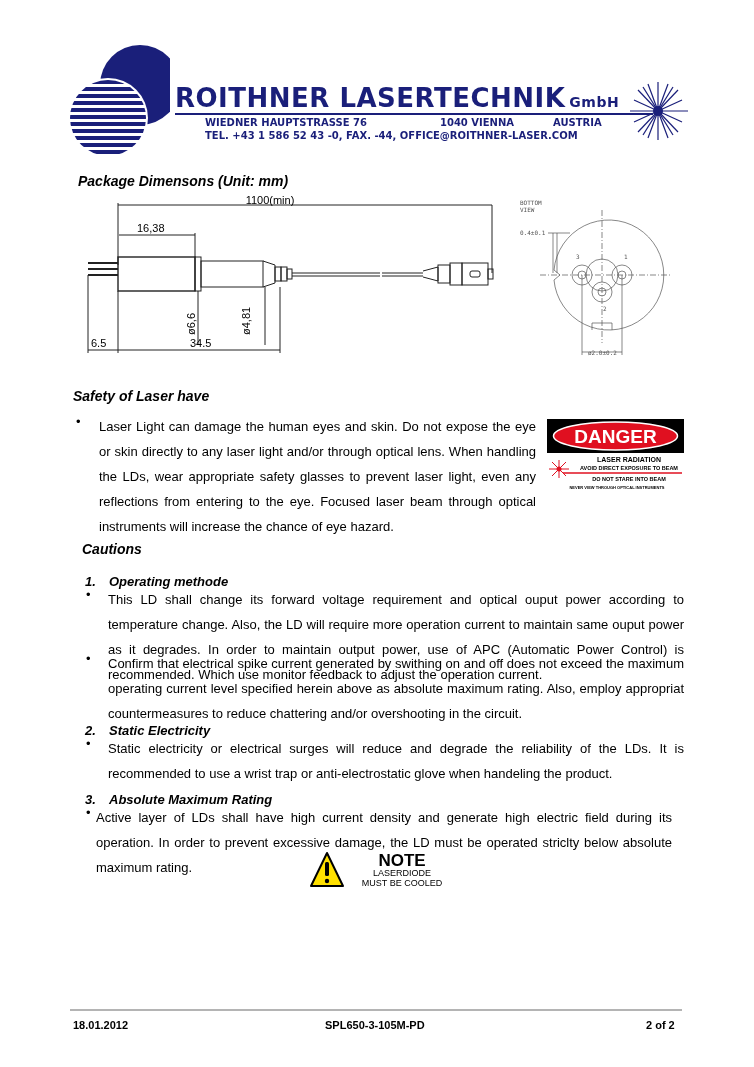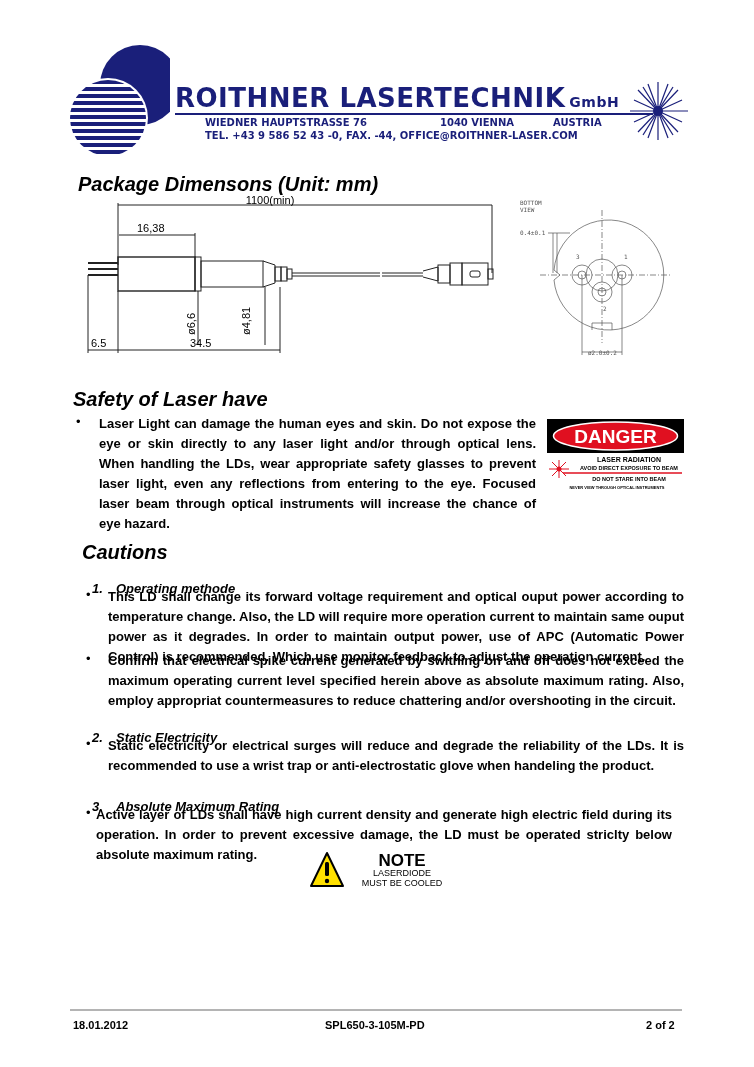--- a/index.html
+++ b/index.html
@@ -11,24 +11,24 @@
            font-weight:bold; font-size:26px; letter-spacing:0.5px; white-space:nowrap; }
   .brand .gmbh { font-size:14px; margin-left:4px; }
   .brand-rule { left:175px; top:113px; width:478px; height:1.5px; background:#1a1f7a; }
   .addr { color:#1a1f7a; font-family:"DejaVu Sans", sans-serif; font-weight:bold;
           font-size:10px; white-space:nowrap; }
   .addr1 { left:205px; top:117px; width:400px; }
   .addr1 span { position:absolute; top:0; }
   .addr2 { left:205px; top:130px; }
   .star { left:630px; top:70px; }
 
-  h2 { margin:0; font-size:20px; font-style:italic; font-weight:bold; white-space:nowrap; }
-  h3 { margin:15px; font-size:13px; font-style:italic; font-weight:bold; white-space:nowrap; }
+  h2 { margin:0; font-size:14px; font-style:italic; font-weight:bold; white-space:nowrap; }
+  h3 { margin:8px; font-size:13px; font-style:italic; font-weight:bold; white-space:nowrap; }
   .num { display:inline-block; width:24px; }
-  .para { font-size:13px; line-height:20px; text-align:justify;font-weight:bold; }
+  .para { font-size:13px; line-height:25px; text-align:justify; }
   .bullet { position:absolute; font-size:13px; }
   .drawing { left:80px; top:195px; }
   .bottomview { left:520px; top:195px; }
   .danger { left:547px; top:419px; width:137px; height:75px; }
   .note { left:310px; top:850px; }
   .footer-rule { left:70px; top:1009px; width:612px; height:2px; background:#b4b4b4; }
   .footer { top:1019px; font-size:11px;font-weight:bold; }
 </style>
 </head>
 <body>
@@ -56,21 +56,21 @@
   </g>
 </svg>
 
 <div class="abs brand"><span>ROITHNER LASERTECHNIK</span><span class="gmbh">GmbH</span></div>
 <div class="abs brand-rule"></div>
 <div class="abs addr addr1">
   <span style="left:0">WIEDNER HAUPTSTRASSE 76</span>
   <span style="left:235px">1040 VIENNA</span>
   <span style="left:348px">AUSTRIA</span>
 </div>
-<div class="abs addr addr2">TEL. +43 9 586 52 43 -0, FAX. -44, OFFICE@ROITHNER-LASER.COM</div>
+<div class="abs addr addr2">TEL. +43 1 586 52 43 -0, FAX. -44, OFFICE@ROITHNER-LASER.COM</div>
 
 <svg class="abs star" width="70" height="80" viewBox="0 0 70 80">
   <g stroke="#1a1f7a" stroke-width="1.2">
     <line x1="28" y1="12" x2="28" y2="70"></line>
     <line x1="0" y1="41" x2="58" y2="41"></line>
     <line x1="8" y1="20" x2="48" y2="62"></line>
     <line x1="48" y1="20" x2="8" y2="62"></line>
     <line x1="18" y1="14" x2="38" y2="68"></line>
     <line x1="38" y1="14" x2="18" y2="68"></line>
     <line x1="4" y1="30" x2="52" y2="52"></line>

